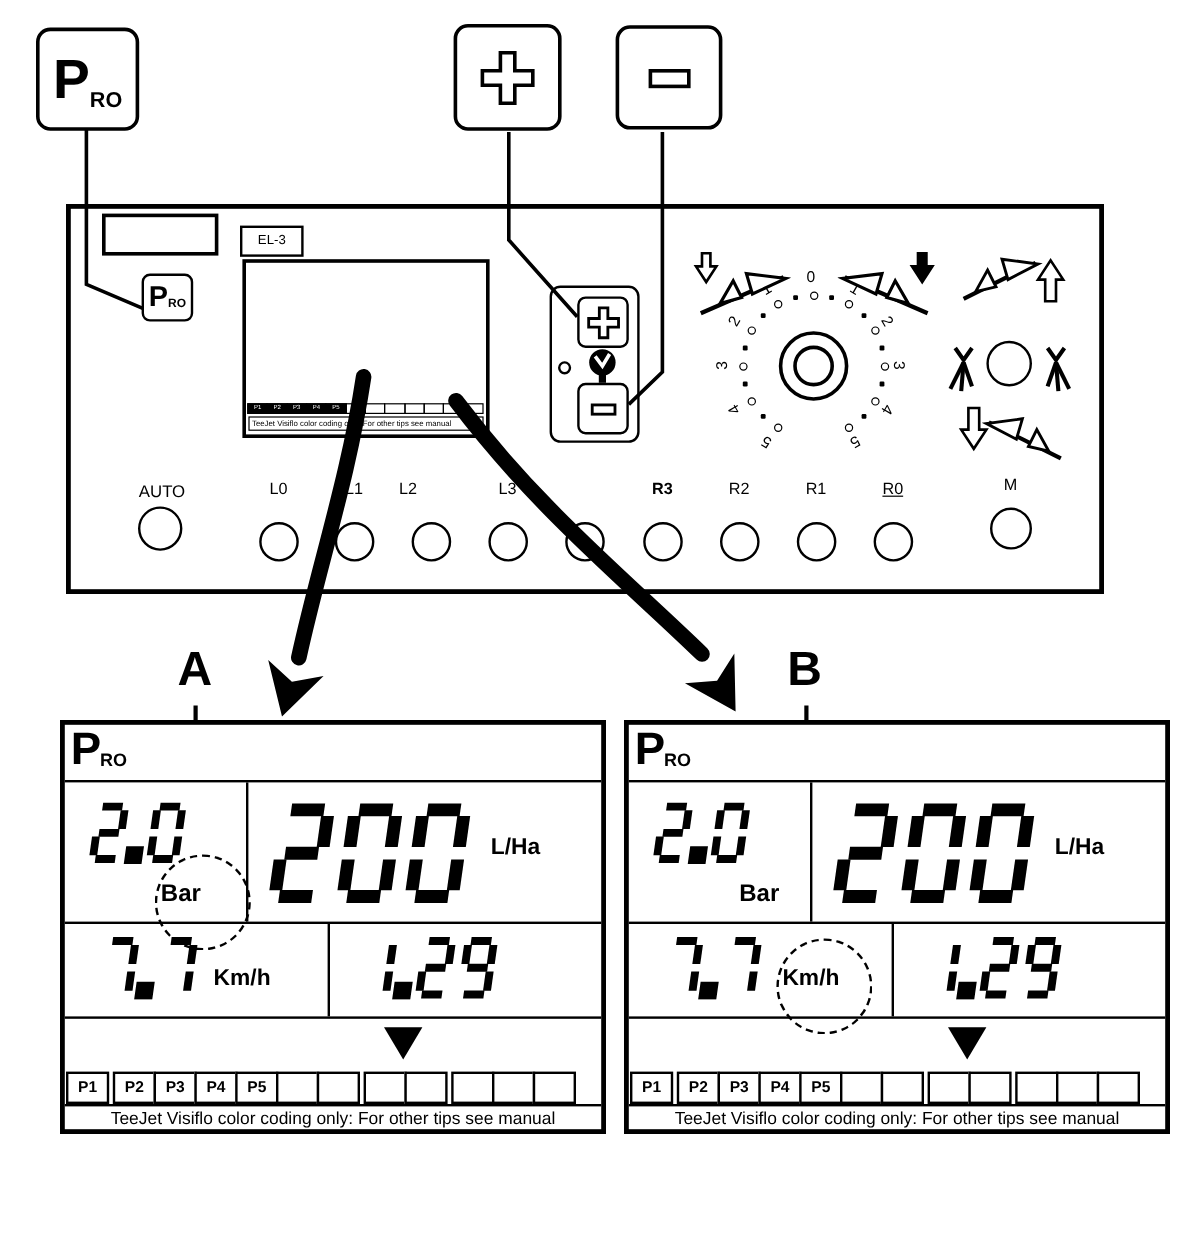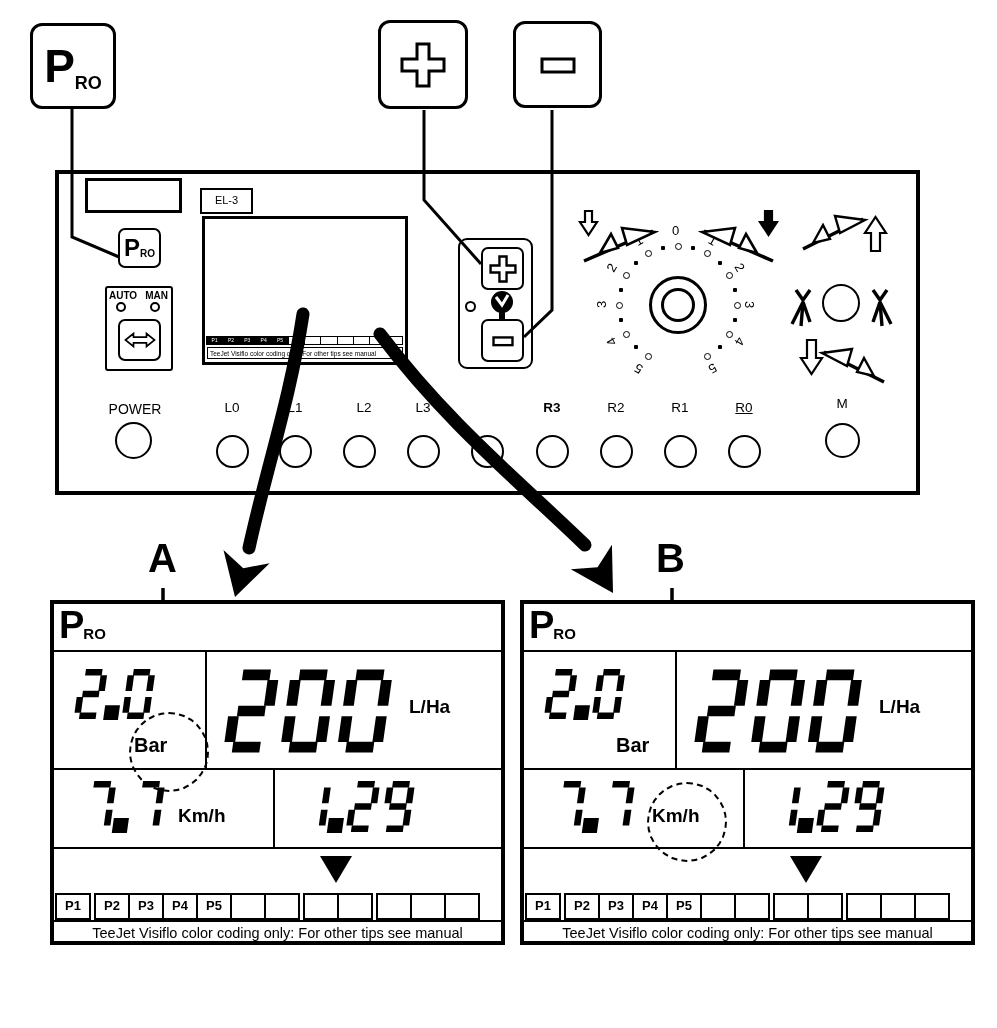--- a/index.html
+++ b/index.html
@@ -90,33 +90,20 @@
 
   <div class="thinbox" style="left:85px;top:178px;width:97px;height:35px;border-width:3px;"></div>
 
   <div class="thinbox" style="left:200px;top:188px;width:53px;height:26px;text-align:center;font-size:11px;line-height:21px;">EL-3</div>
 
   <div class="rbtn" style="left:118px;top:228px;width:43px;height:40px;">
     <span style="font-size:24px;font-weight:600;line-height:1;">P</span>
     <span style="font-size:10px;font-weight:600;align-self:flex-end;margin-bottom:7px;">RO</span>
   </div>
 
-  <div class="thinbox" style="left:105px;top:286px;width:68px;height:85px;border-radius:3px;">
-    <span style="position:absolute;left:2px;top:2px;font-size:10px;font-weight:600;">AUTO</span>
-    <span style="position:absolute;right:3px;top:2px;font-size:10px;font-weight:600;">MAN</span>
-    <span class="small-led" style="left:9px;top:14px;width:10px;height:10px;"></span>
-    <span class="small-led" style="left:43px;top:14px;width:10px;height:10px;"></span>
-    <div class="rbtn" style="left:11px;top:31px;width:43px;height:42px;">
-      <span>
-        <svg width="34" height="20" viewBox="0 0 42 24">
-          <polygon points="3,12 13,4 13,8.5 29,8.5 29,4 39,12 29,20 29,15.5 13,15.5 13,20" fill="#fff" stroke="#000" stroke-width="2"></polygon>
-        </svg>
-      </span>
-    </div>
-  </div>
 
   <div id="panel-display">
     <div id="lcd-mini-boxes">
         <div class="mcell dark">P1</div>
         <div class="mcell dark">P2</div>
         <div class="mcell dark">P3</div>
         <div class="mcell dark">P4</div>
         <div class="mcell dark">P5</div>
         <div class="mcell"></div>
         <div class="mcell"></div>
@@ -237,28 +224,28 @@
   </span>
   <span class="abs" style="left:798px;top:336px;">
     <svg width="92" height="55" viewBox="0 0 92 55" style="transform:scaleX(-1);">
       <line x1="6" y1="46" x2="66" y2="16" stroke="#000" stroke-width="3.5"></line>
       <polygon points="16,40 26,22 33,36" fill="#fff" stroke="#000" stroke-width="2.4"></polygon>
       <polygon points="38,13 68,17 43,30" fill="#fff" stroke="#000" stroke-width="2.4"></polygon>
       <polygon points="74,4 74,22 68,22 78.5,38 89,22 83,22 83,4" fill="#fff" stroke="#000" stroke-width="2.2"></polygon>
     </svg>
   </span>
 
-  <div class="btn-label" style="left:100px;top:401px;width:70px;font-size:14px;">POWER</div>
+  <div class="btn-label" style="left:100px;top:401px;width:70px;font-size:14px;">AUTO</div>
   <div class="circle-btn" style="left:115px;top:422px;width:37px;height:37px;"></div>
   <div id="section-buttons">
       <div class="btn-label" style="left: 212px; top: 400px; width: 40px;">L0</div>
       <div class="circle-btn" style="left: 216px; top: 435px; width: 33px; height: 33px;"></div>
       <div class="btn-label" style="left: 275px; top: 400px; width: 40px;">L1</div>
       <div class="circle-btn" style="left: 279px; top: 435px; width: 33px; height: 33px;"></div>
-      <div class="btn-label" style="left: 344px; top: 400px; width: 40px;">L2</div>
+      <div class="btn-label" style="left: 320px; top: 400px; width: 40px;">L2</div>
       <div class="circle-btn" style="left: 343px; top: 435px; width: 33px; height: 33px;"></div>
       <div class="btn-label" style="left: 403px; top: 400px; width: 40px;">L3</div>
       <div class="circle-btn" style="left: 407px; top: 435px; width: 33px; height: 33px;"></div>
       <div class="circle-btn" style="left: 471px; top: 435px; width: 33px; height: 33px;"></div>
       <div class="btn-label" style="left: 532px; top: 400px; width: 40px; font-weight: bold;">R3</div>
       <div class="circle-btn" style="left: 536px; top: 435px; width: 33px; height: 33px;"></div>
       <div class="btn-label" style="left: 596px; top: 400px; width: 40px;">R2</div>
       <div class="circle-btn" style="left: 600px; top: 435px; width: 33px; height: 33px;"></div>
       <div class="btn-label" style="left: 660px; top: 400px; width: 40px;">R1</div>
       <div class="circle-btn" style="left: 664px; top: 435px; width: 33px; height: 33px;"></div>

